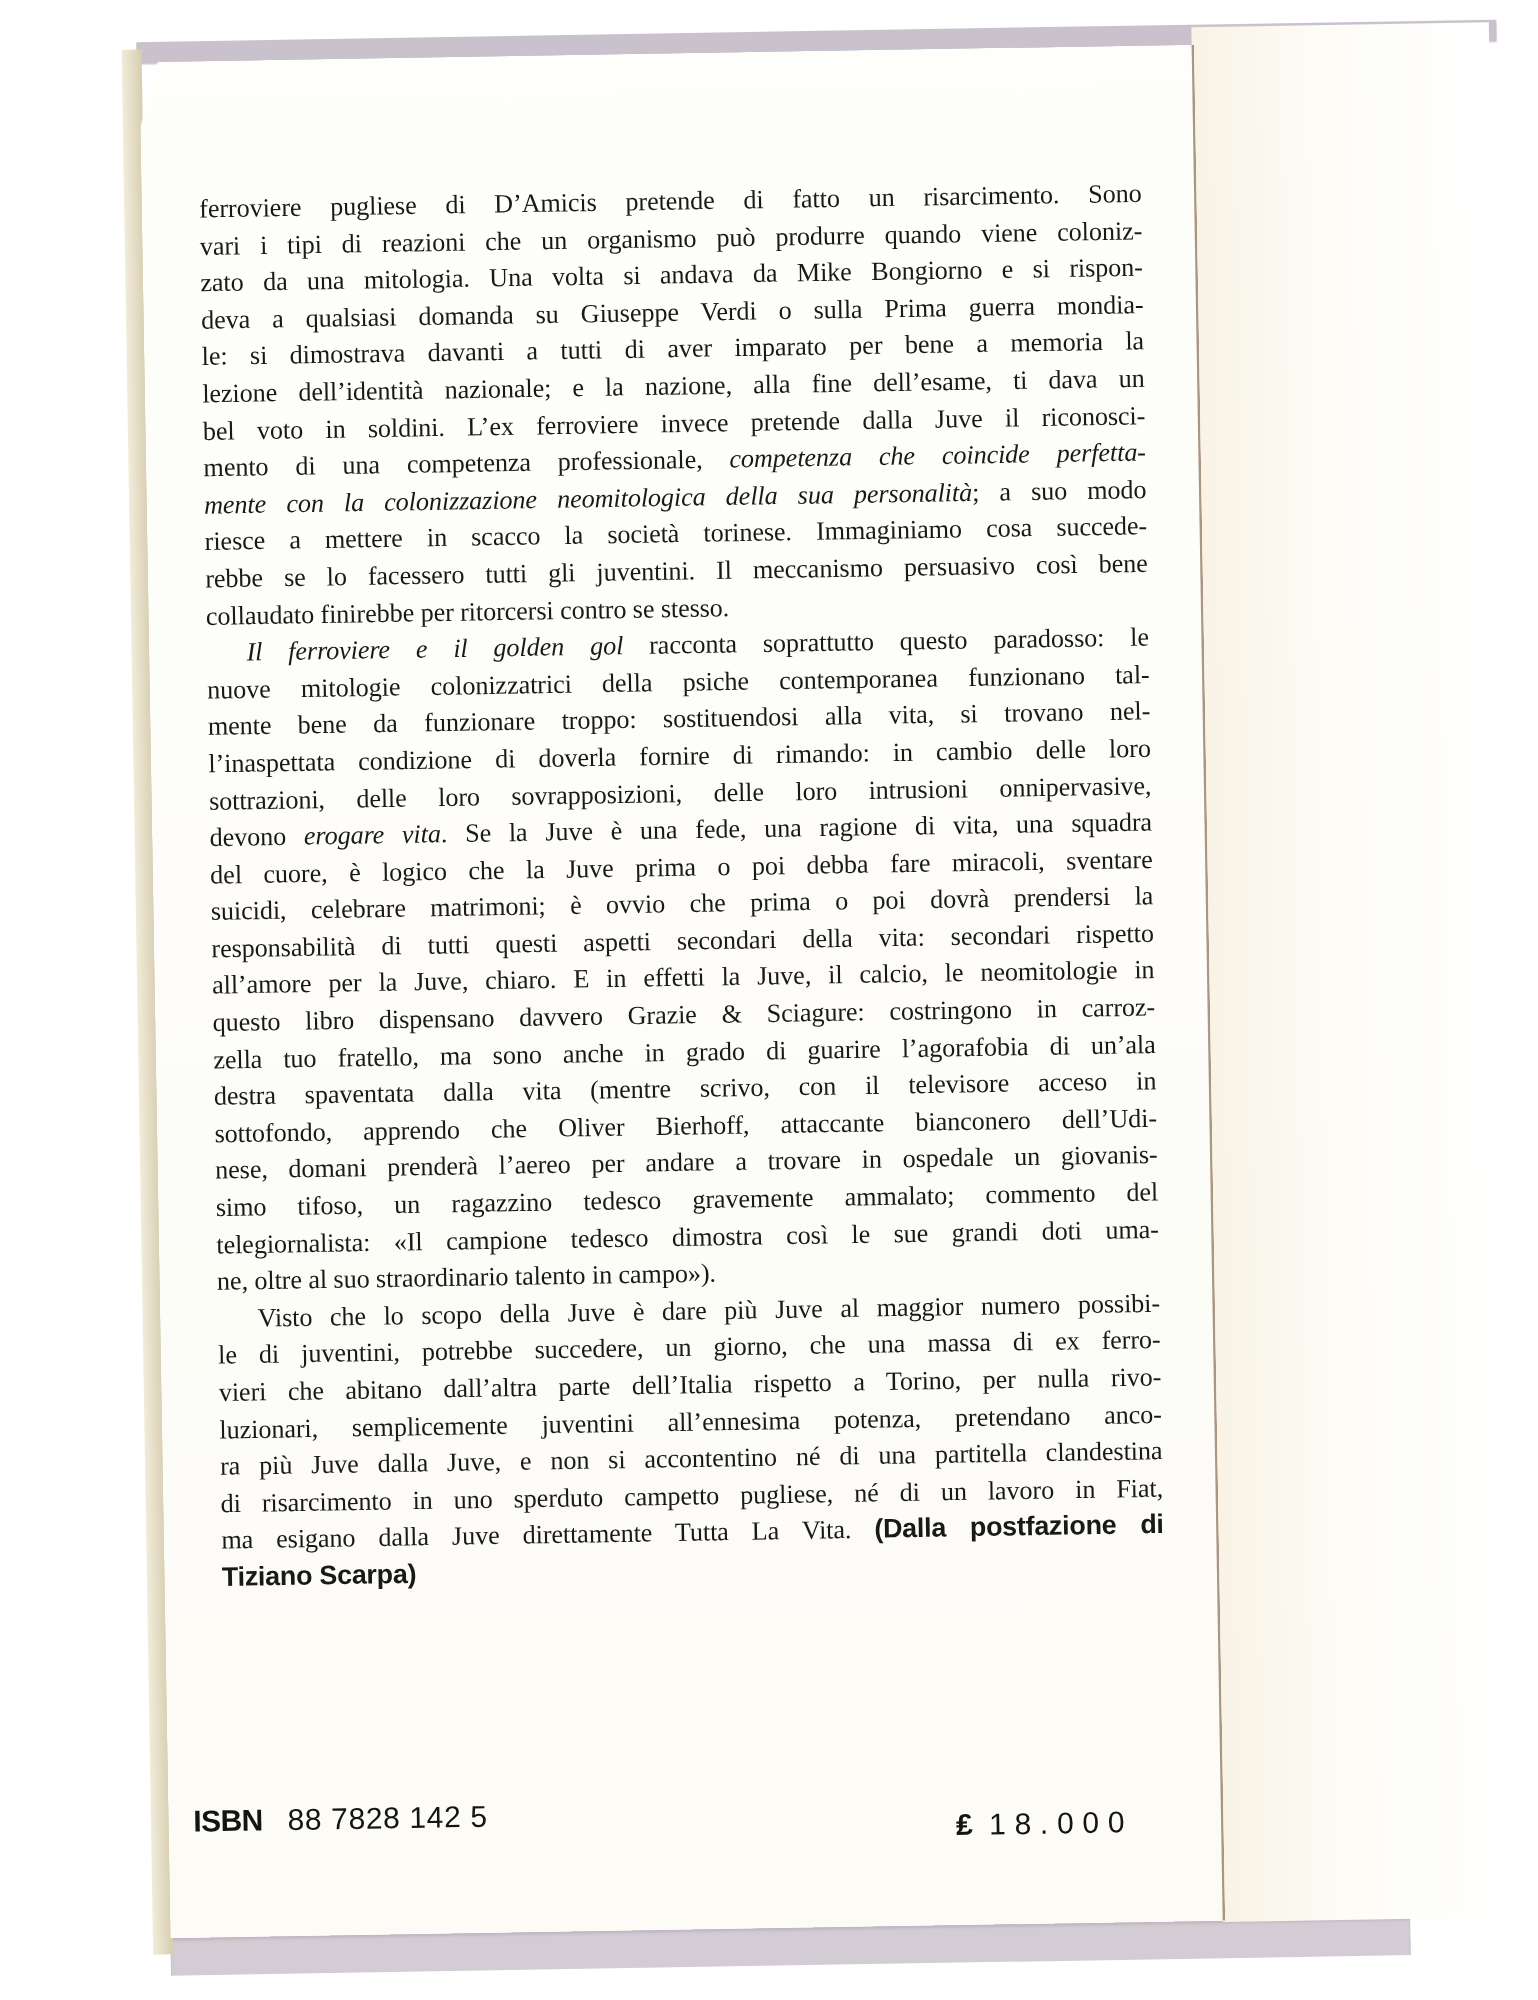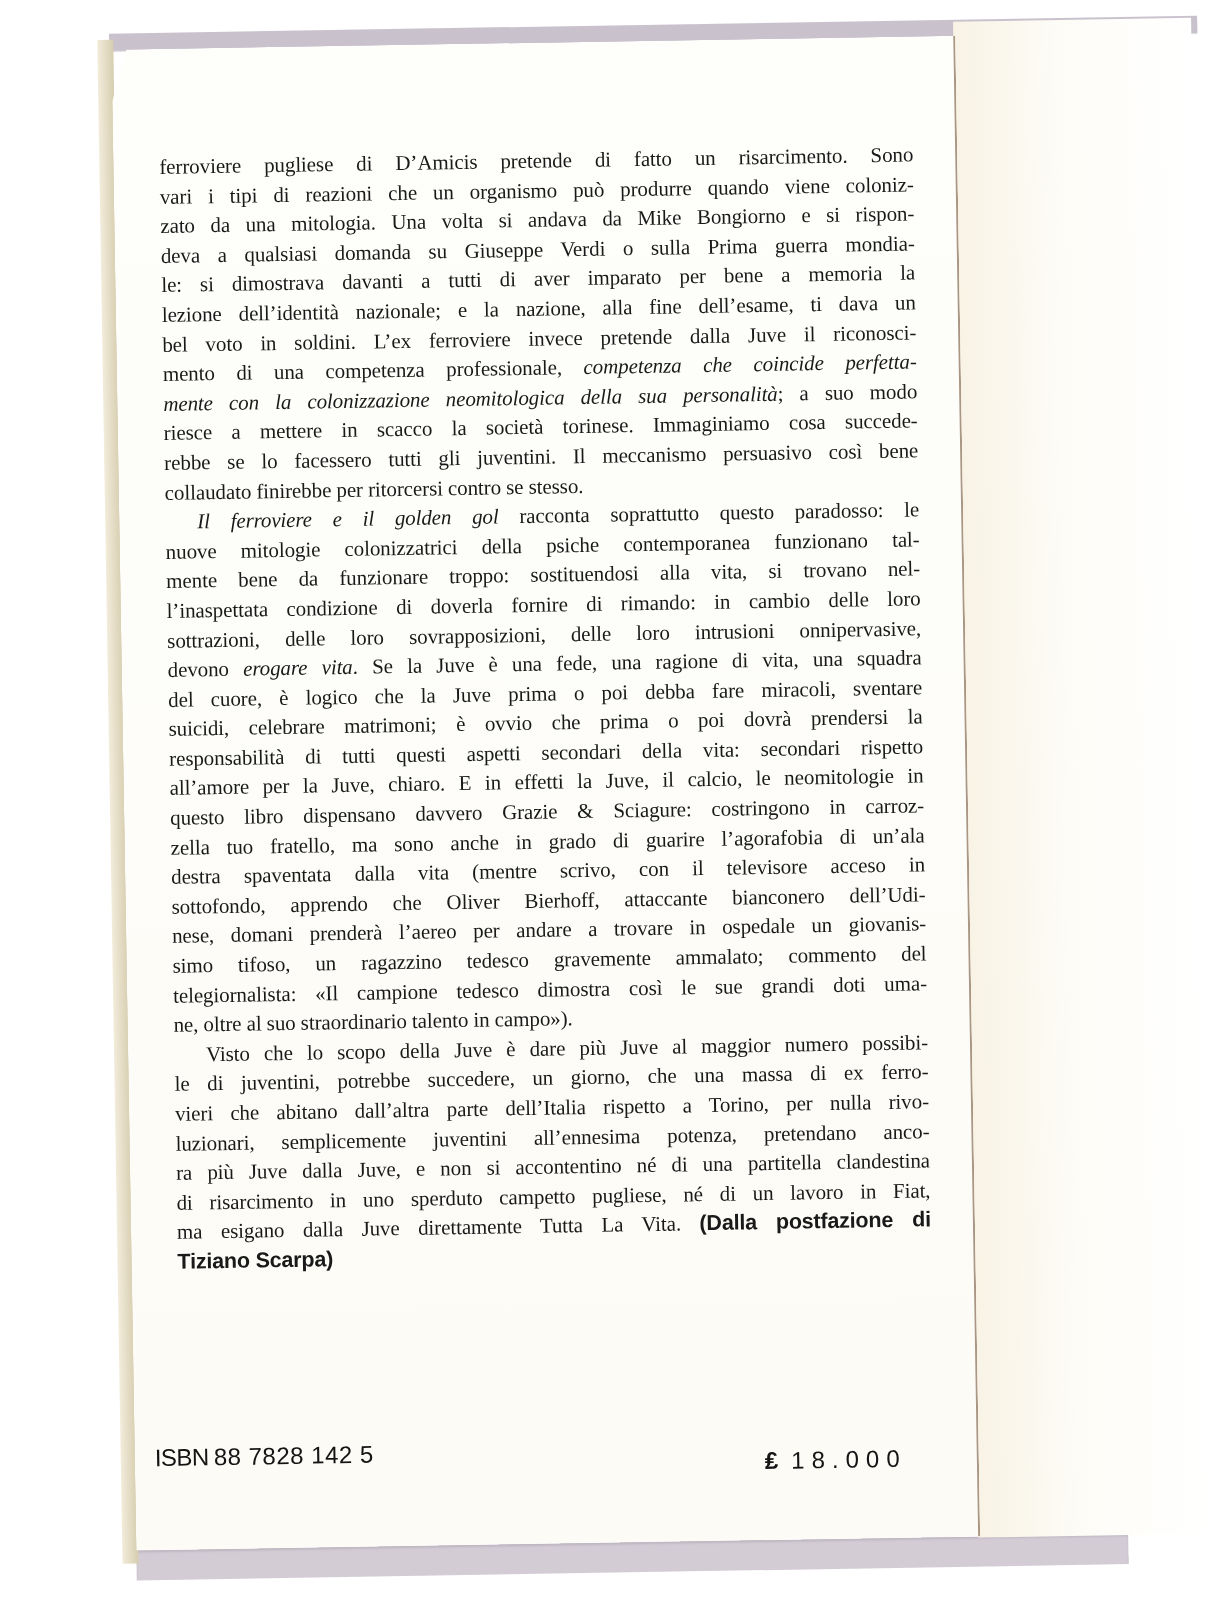--- a/index.html
+++ b/index.html
@@ -61,21 +61,21 @@
   .seg-i{font-style:italic;}
   .seg-b{
     font-family:"Liberation Sans","DejaVu Sans",sans-serif;
     font-weight:700;font-size:21.5px;letter-spacing:-0.2px;
   }
   .isbn{
     position:absolute;left:20px;top:1395px;
     font-family:"Liberation Sans","DejaVu Sans",sans-serif;
     font-size:24px;color:#141414;white-space:nowrap;
   }
-  .isbn-label{font-weight:400;letter-spacing:-0.5px;margin-right:5px;}
+  .isbn-label{font-weight:700;letter-spacing:-0.5px;margin-right:20px;}
   .isbn-number{font-weight:400;letter-spacing:0.5px;}
   .price{
     position:absolute;left:630px;top:1408px;
     font-family:"Liberation Sans","DejaVu Sans",sans-serif;
     font-size:24px;color:#141414;white-space:nowrap;
   }
   .currency{font-weight:700;margin-right:13px;}
   .amount{font-weight:400;letter-spacing:7px;}
 </style>
 </head>

